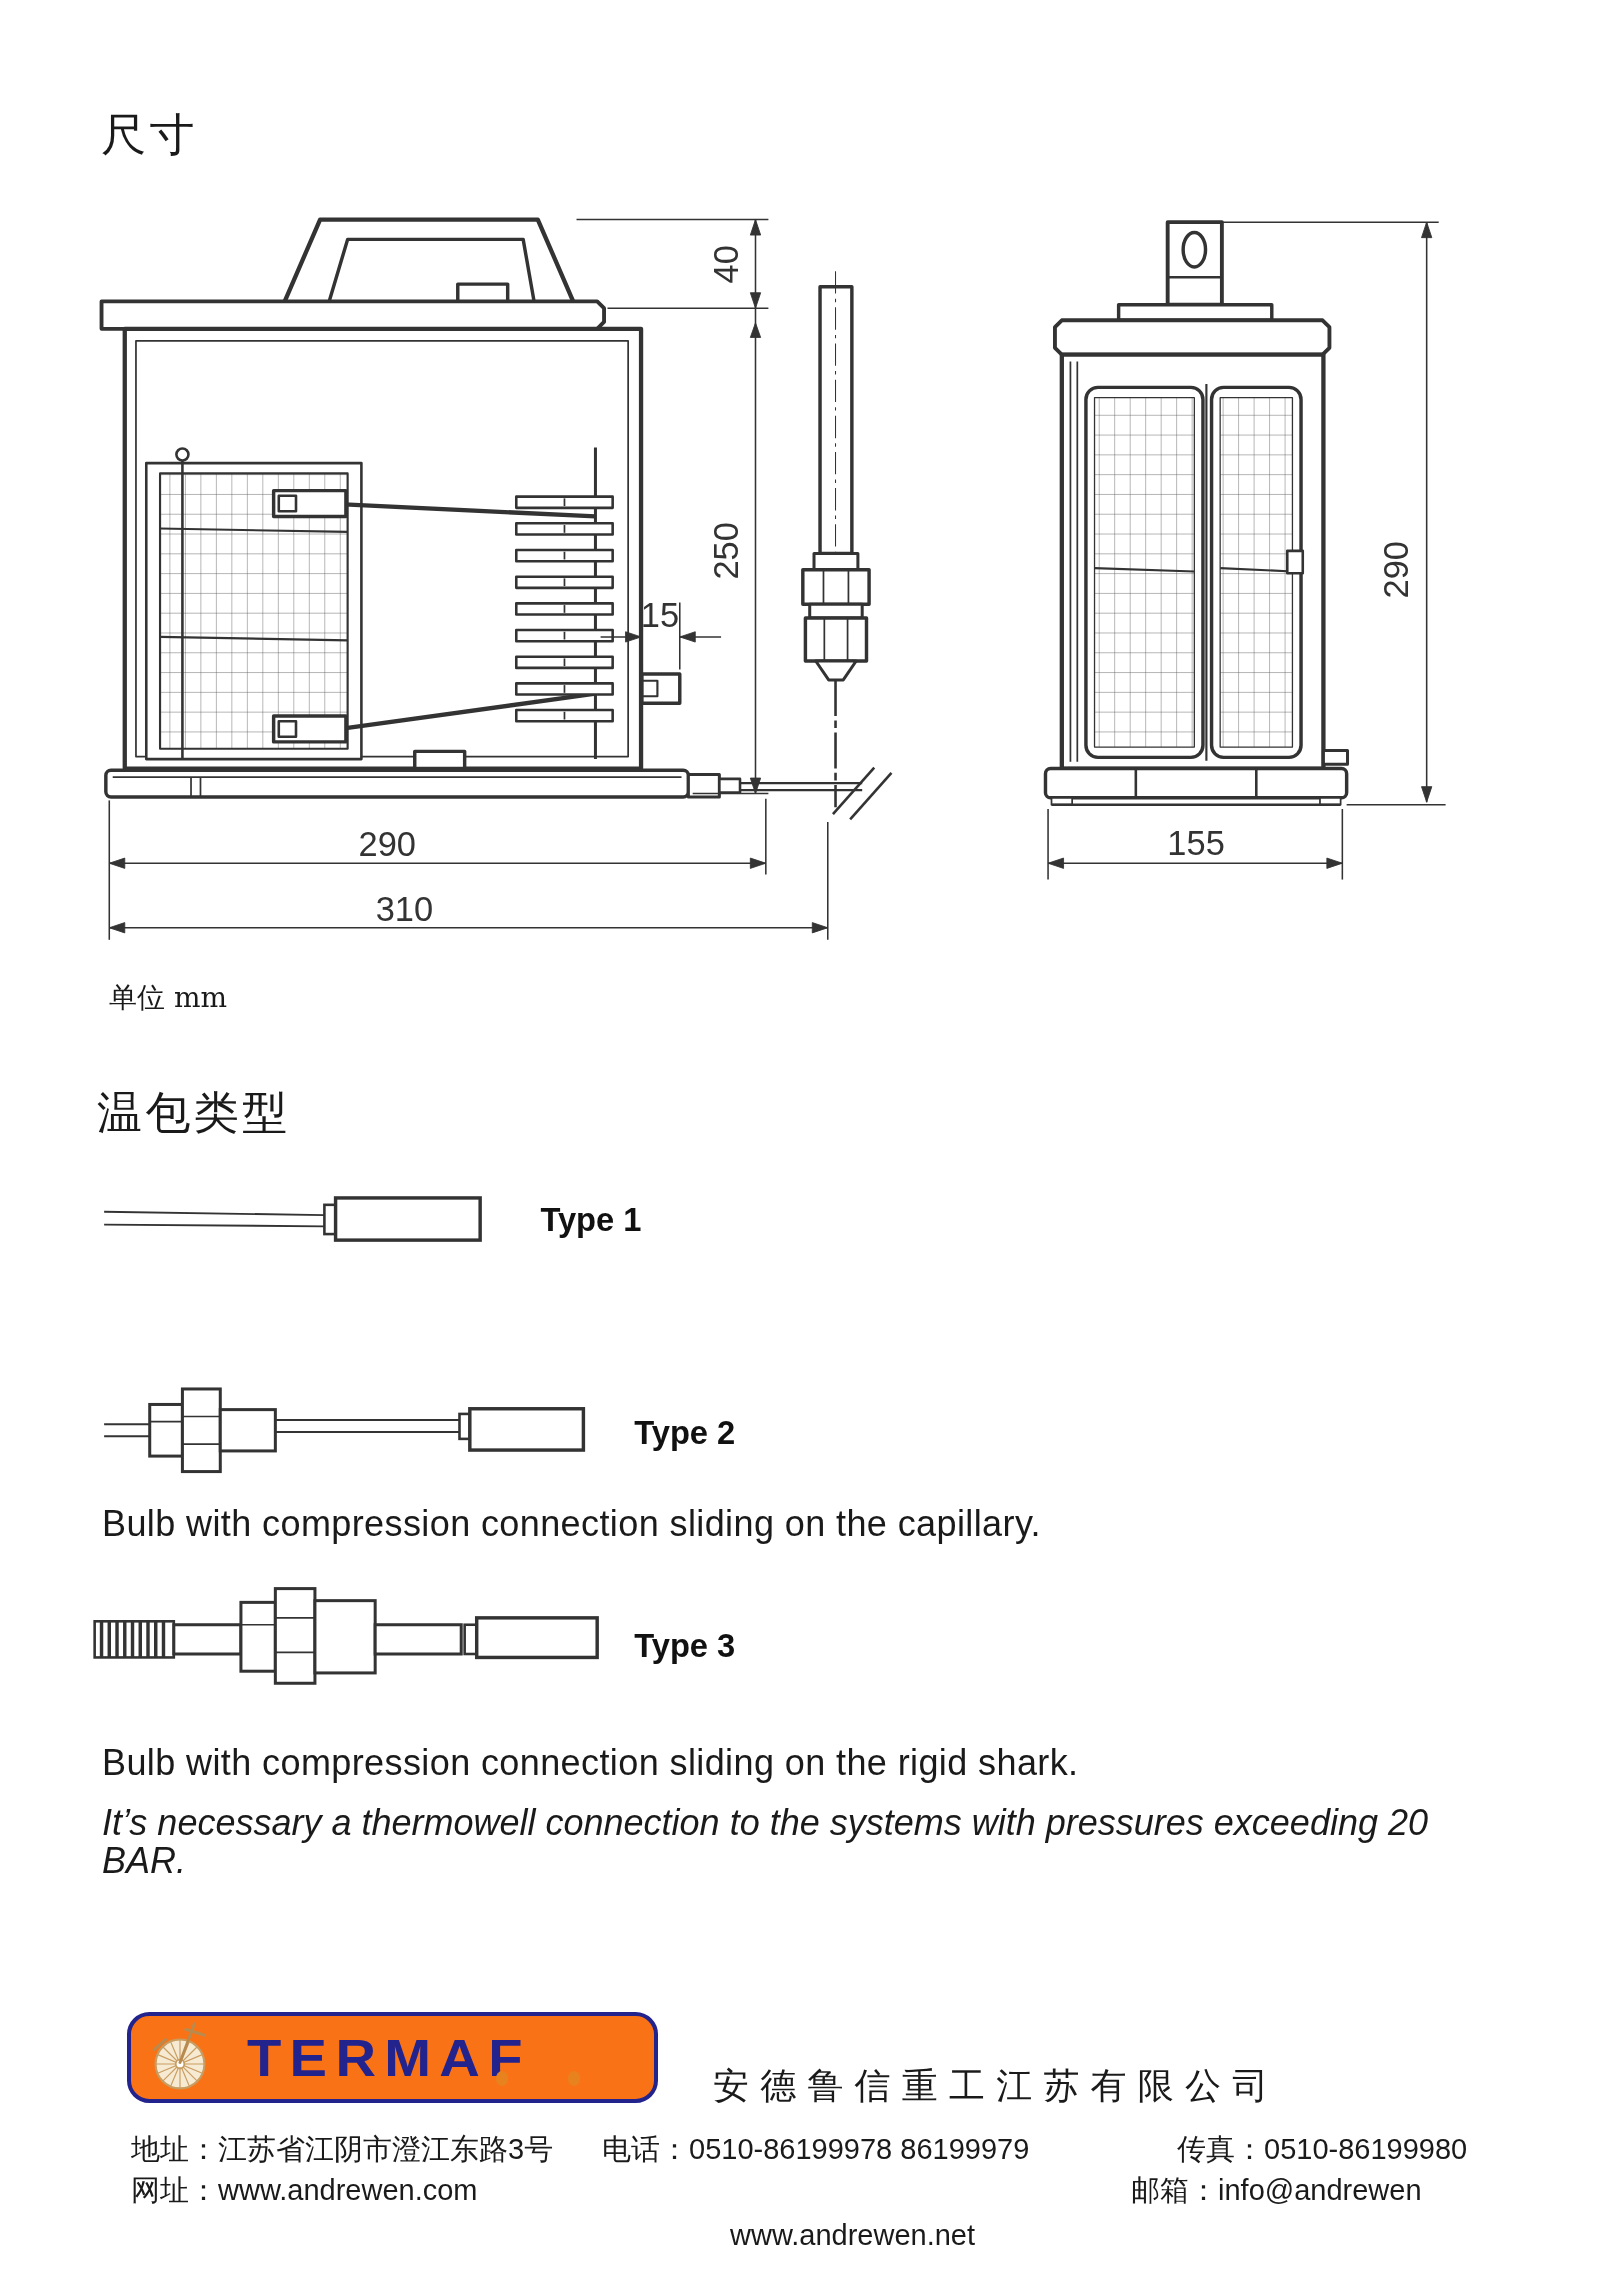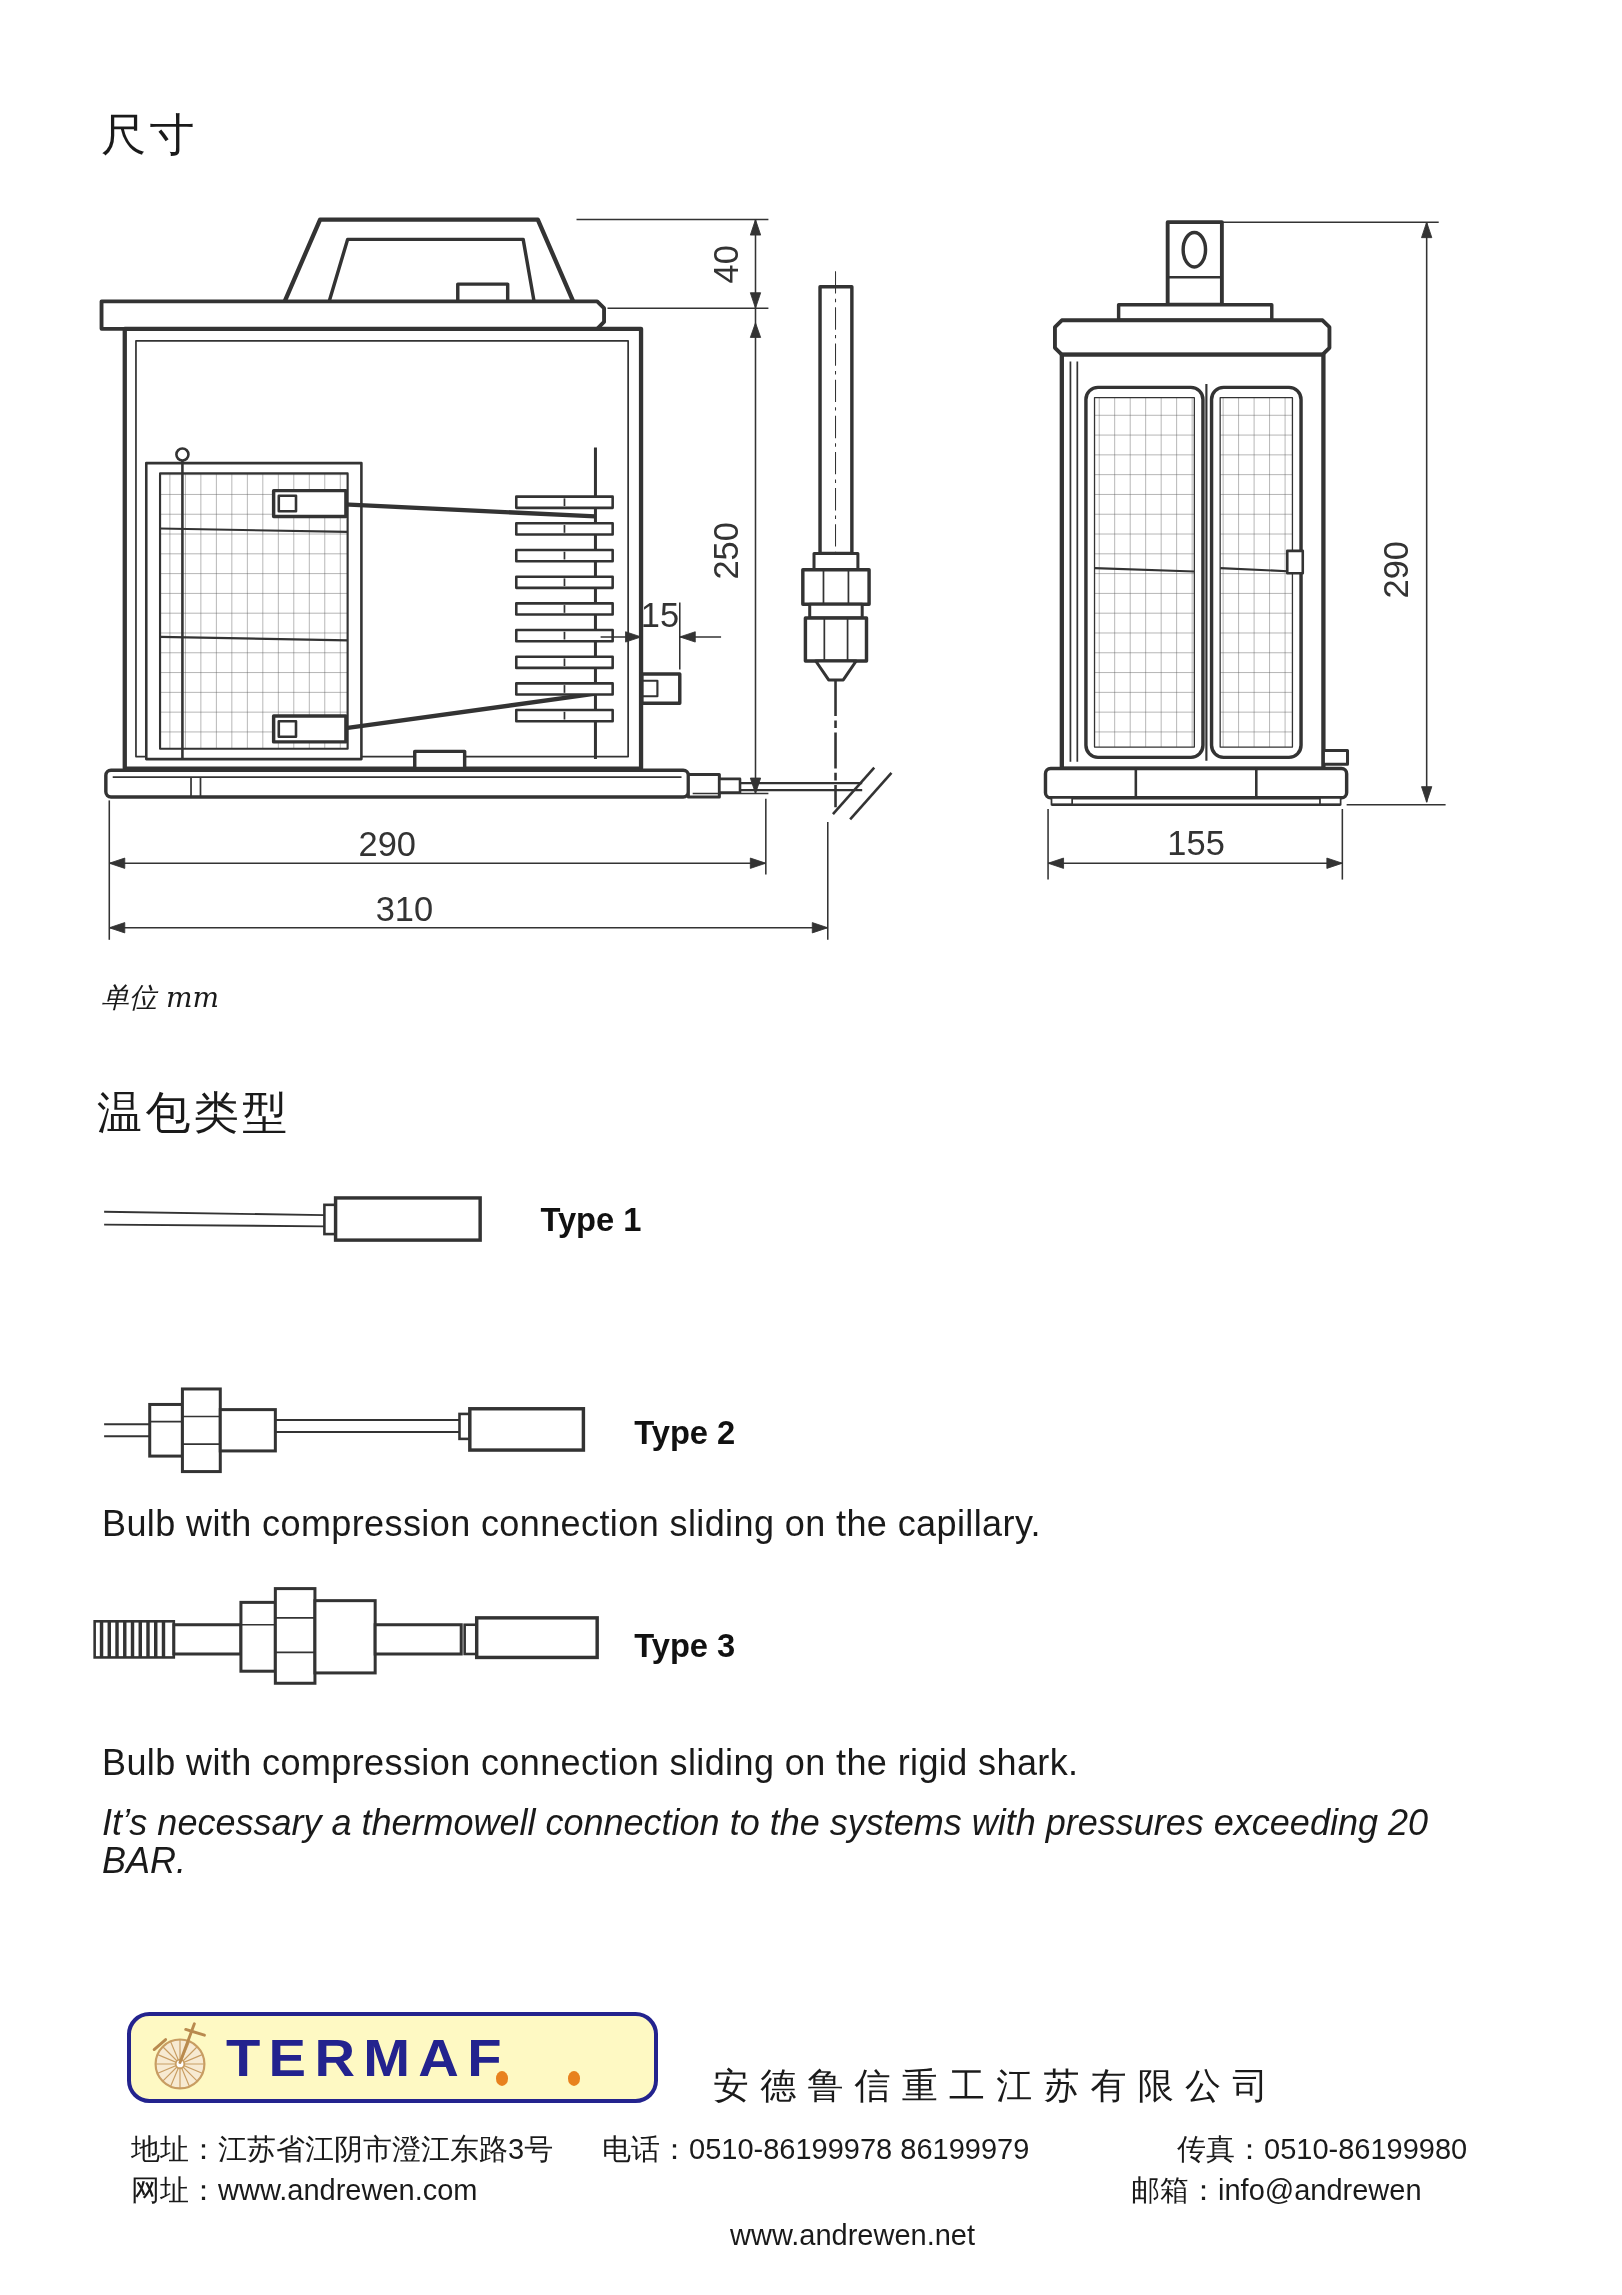--- a/index.html
+++ b/index.html
@@ -1,28 +1,28 @@
 <!DOCTYPE html>
 <html style="font-size:13.8px"><head>
 <meta charset="utf-8">
 <style>
   html,body{margin:0;padding:0;background:#888;}
   #page{position:relative;width:1622px;height:2295px;background:#ffffff;
         font-family:"Liberation Sans",sans-serif;color:#1a1a1a;overflow:hidden;padding-left:40px;}
   .abs{position:absolute;}
   .h1{font-size:45px;font-family:"DejaVu Serif","Liberation Serif",serif;letter-spacing:3.4px;}
-  .unit{font-size:28px;font-style:italic;font-family:"DejaVu Serif","Liberation Serif",serif;}
+  .unit{font-size:28px;font-family:"DejaVu Serif","Liberation Serif",serif;margin-left:8px;}
   .para{font-size:36px;letter-spacing:0.4px;white-space:nowrap;}
   .noteline{font-size:36px;font-style:italic;white-space:nowrap;}
   svg text{font-family:"Liberation Sans",sans-serif;fill:#333;}
   .dimtxt{font-size:40px;}
   .typelbl{font-size:38px;font-weight:bold;fill:#111;}
   
   #logo{left:127px;top:2012px;width:523px;height:83px;border:4.3px solid #23238e;
-        border-radius:22.4px;display:flex;align-items:center;background:#fef9c3;}
+        border-radius:22.4px;display:flex;align-items:center;background:#f97316;gap:21px;}
   #logo .brand{font-size:52px;font-weight:bold;color:#23238e;letter-spacing:7.7px;
         transform:scaleX(1.08);transform-origin:left;margin-left:8.6px;}
   .dot{position:absolute;width:12px;height:14.6px;border-radius:50%;background:#e8821e;}
   .company{font-size:36px;letter-spacing:11.2px;font-weight:500;white-space:nowrap;
            font-family:"DejaVu Sans","Liberation Sans",sans-serif;}
   .fline{font-size:29px;white-space:nowrap;}
 </style>
 </head>
 <body>
 

